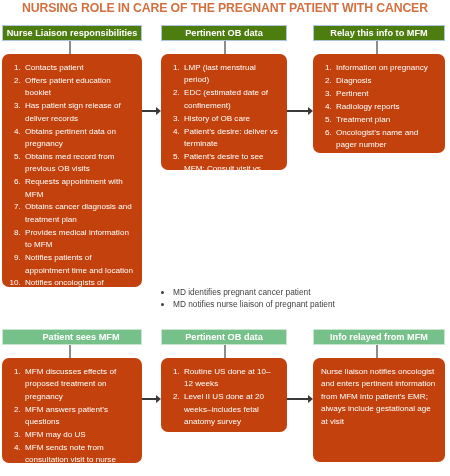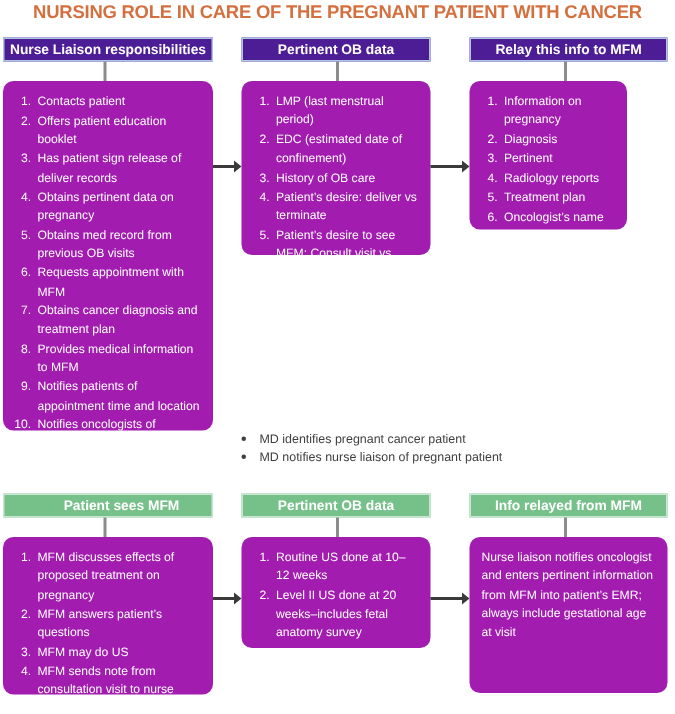--- a/index.html
+++ b/index.html
@@ -35,33 +35,33 @@
     box-sizing: border-box;
     text-align: center;
     color: #ffffff;
     font-weight: bold;
     font-size: 9.2px;
     line-height: 15px;
     height: 16px;
     white-space: nowrap;
   }
   .hdr-blue {
-    background: #4c1d95;
+    background: #4d7c0f;
     border: 1px solid #AFC4E2;
   }
   .hdr-green {
     background: #76C08A;
     border: 1px solid #C9E6D2;
   }
 
   
   .box {
     position: absolute;
     box-sizing: border-box;
-    background: #a21caf;
+    background: #c2410c;
     border-radius: 7px;
     color: #ffffff;
     font-size: 8.1px;
     line-height: 12.4px;
     padding: 8px 9px 8px 8px;
   }
   .box ol {
     margin: 0;
     padding: 0 0 0 13px;
     list-style-position: outside;
@@ -144,21 +144,21 @@
 <div class="box" style="left:161px; top:54px; width:126px; height:116px;">
   <ol>
     <li>LMP (last menstrual period)</li>
     <li>EDC (estimated date of confinement)</li>
     <li>History of OB care</li>
     <li>Patient’s desire: deliver vs terminate</li>
     <li>Patient’s desire to see MFM: Consult visit vs transfer to prenatal care</li>
   </ol>
 </div>
 
-<div class="box" style="left:313px; top:54px; width:105px; height:99px;">
+<div class="box" style="left:313px; top:54px; width:132px; height:99px;">
   <ol>
     <li>Information on pregnancy</li>
     <li>Diagnosis</li>
     <li>Pertinent</li>
     <li>Radiology reports</li>
     <li>Treatment plan</li>
     <li>Oncologist’s name and pager number</li>
   </ol>
 </div>
 

